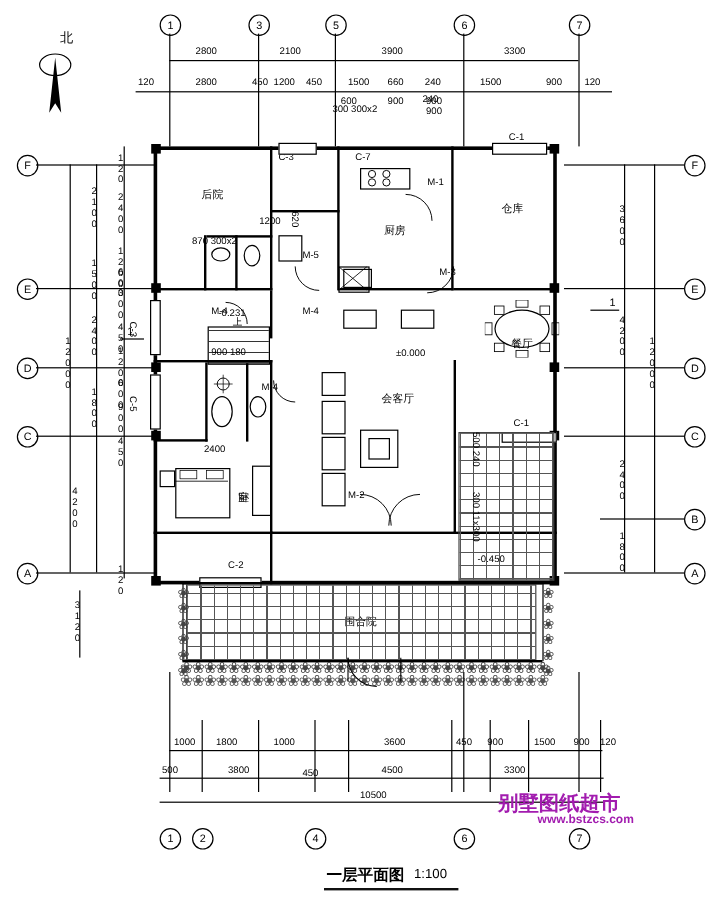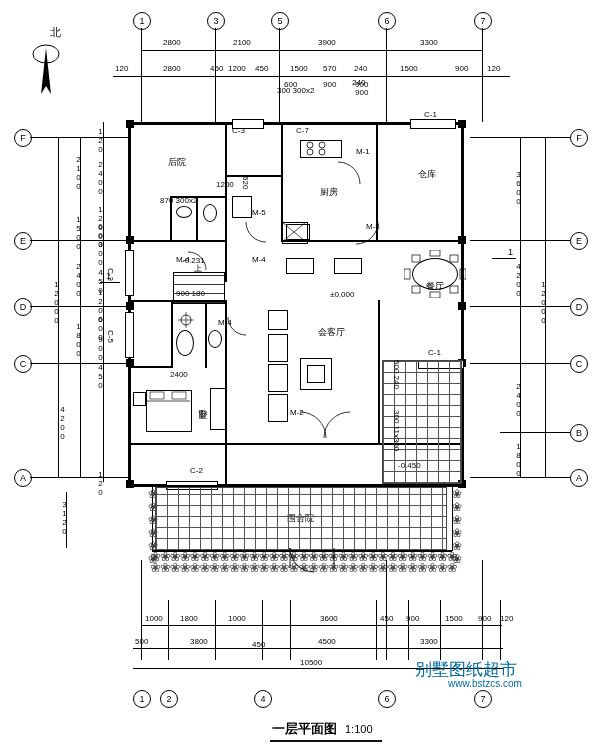--- a/index.html
+++ b/index.html
@@ -9,21 +9,21 @@
   .h{height:1px;}
   .v{width:1px;}
   .thick{background:#111;}
   .txt{position:absolute;font-size:8px;line-height:9px;white-space:nowrap;color:#000;}
   .txtv{position:absolute;font-size:8px;line-height:9px;white-space:nowrap;color:#000;writing-mode:vertical-rl;text-orientation:upright;}
   .cir{position:absolute;border:1px solid #000;border-radius:50%;width:16px;height:16px;font-size:9px;line-height:16px;text-align:center;background:#fff;}
   .wall{position:absolute;background:#000;}
   .room{position:absolute;font-size:9px;white-space:nowrap;}
   .title{position:absolute;font-size:13px;font-weight:bold;}
   .scalelbl{position:absolute;font-size:11px;}
-  .wm{position:absolute;color:#0369a1;font-weight:normal;}
+  .wm{position:absolute;color:#a21caf;font-weight:bold;}
   .grid-court{position:absolute;background:
      repeating-linear-gradient(0deg,#555 0 1px,transparent 1px 11px),
      repeating-linear-gradient(90deg,#555 0 1px,transparent 1px 11px);}
   .grid-stair{position:absolute;background:
      repeating-linear-gradient(0deg,#333 0 1px,transparent 1px 9px);}
   .furn{position:absolute;border:1px solid #000;}
   .oval{position:absolute;border:1px solid #000;border-radius:50%;}
   .frame{position:absolute;border:1px solid #000;}
   .plant{position:absolute;font-size:9px;color:#333;letter-spacing:-1px;}
 </style>
@@ -58,21 +58,21 @@
   <div class="txt" style="left:318px;top:38px;">3900</div>
   <div class="txt" style="left:420px;top:38px;">3300</div>
 
   <div class="ln h" style="left:113px;top:76px;width:397px;"></div>
   <div class="txt" style="left:115px;top:64px;">120</div>
   <div class="txt" style="left:163px;top:64px;">2800</div>
   <div class="txt" style="left:210px;top:64px;">450</div>
   <div class="txt" style="left:228px;top:64px;">1200</div>
   <div class="txt" style="left:255px;top:64px;">450</div>
   <div class="txt" style="left:290px;top:64px;">1500</div>
-  <div class="txt" style="left:323px;top:64px;">570</div>
+  <div class="txt" style="left:323px;top:64px;">660</div>
   <div class="txt" style="left:354px;top:64px;">240</div>
   <div class="txt" style="left:400px;top:64px;">1500</div>
   <div class="txt" style="left:455px;top:64px;">900</div>
   <div class="txt" style="left:487px;top:64px;">120</div>
 
   <div class="txt" style="left:284px;top:80px;">600</div>
   <div class="txt" style="left:323px;top:80px;">900</div>
   <div class="txt" style="left:355px;top:80px;">900</div>
 
   <div class="cir" style="left:14px;top:129px;">F</div>

